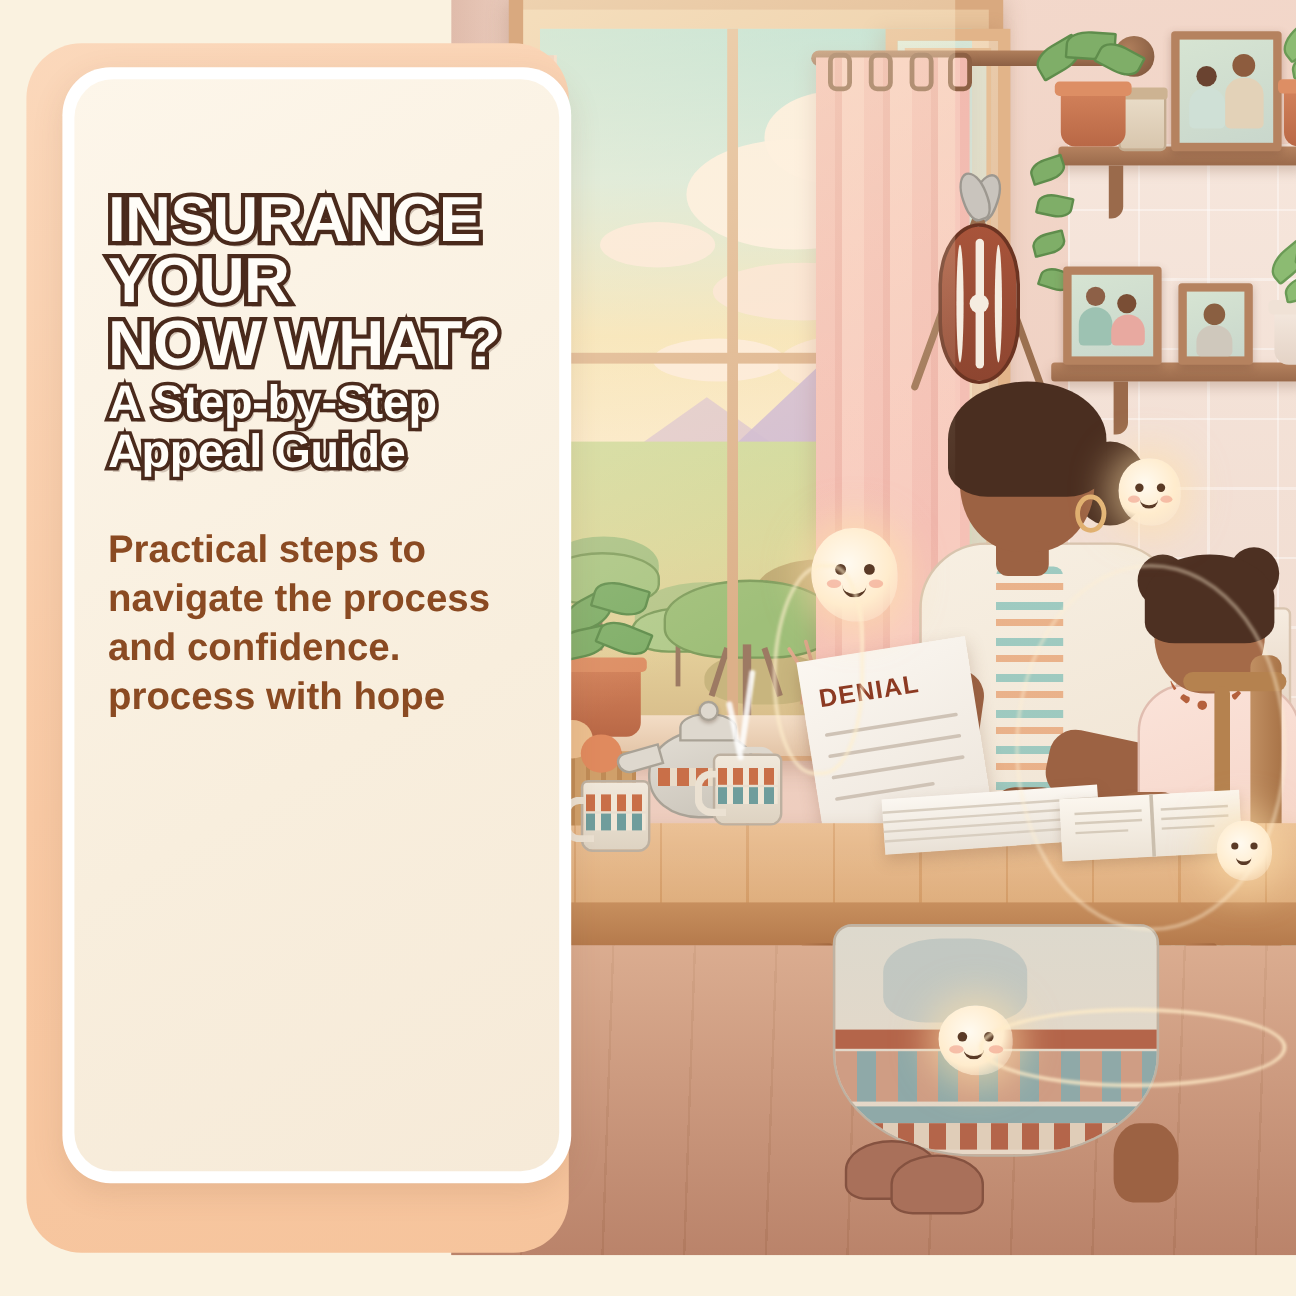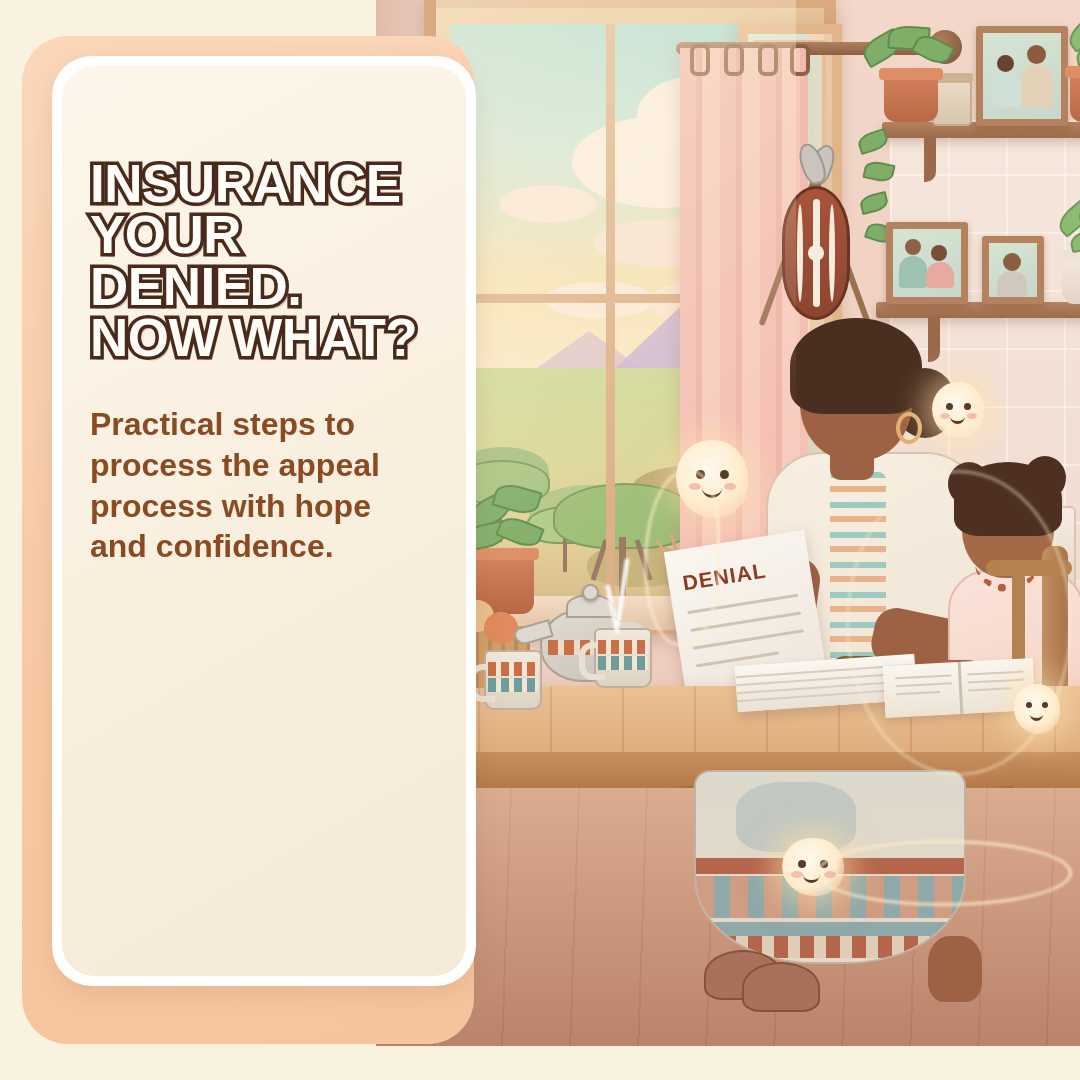--- a/index.html
+++ b/index.html
@@ -567,28 +567,31 @@
   </div>
 
   <div class="peach-panel"></div>
   <div class="card-rim"></div>
   <div class="card">
     <div class="card-inner">
 
       <h1 class="headline">
         <span class="ln">INSURANCE</span>
         <span class="ln">YOUR</span>
-        <span class="ln">DENIED.</span>
         <span class="ln">NOW WHAT?</span>
       </h1>
 
+      <h2 class="subhead">
+        <span class="ln">A Step-by-Step</span>
+        <span class="ln">Appeal Guide</span>
+      </h2>
 
       <p class="blurb">
         <span class="ln">Practical steps to</span>
-        <span class="ln">process the appeal</span>
+        <span class="ln">navigate the process</span>
+        <span class="ln">and confidence.</span>
         <span class="ln">process with hope</span>
-        <span class="ln">and confidence.</span>
       </p>
 
     </div>
   </div>
 
 </div>
 
 </body></html>

